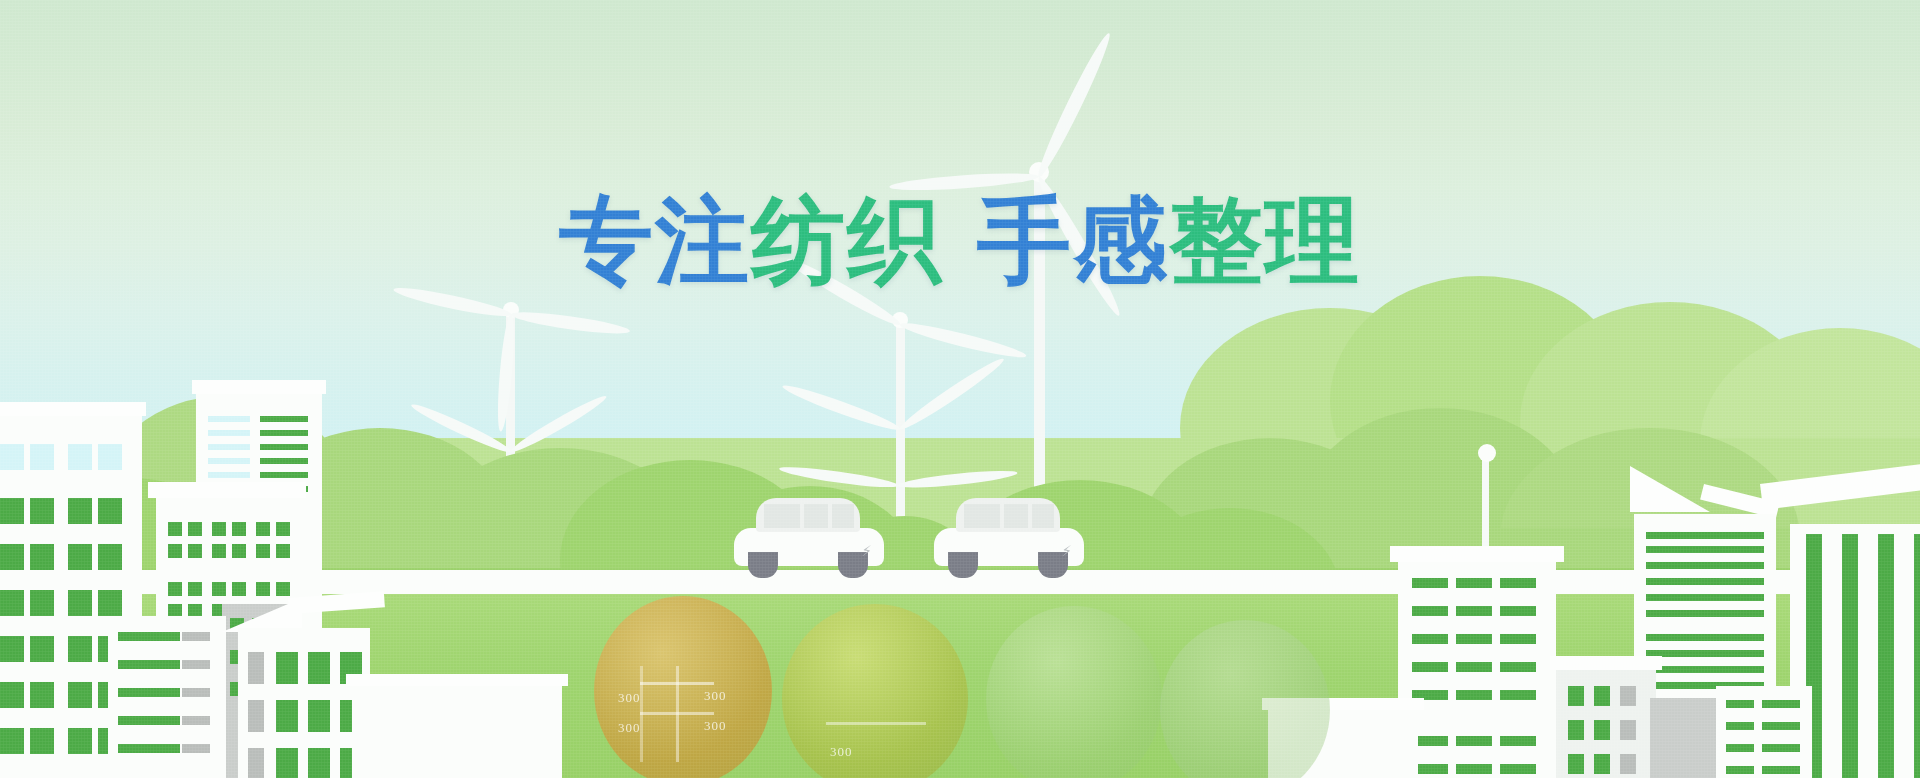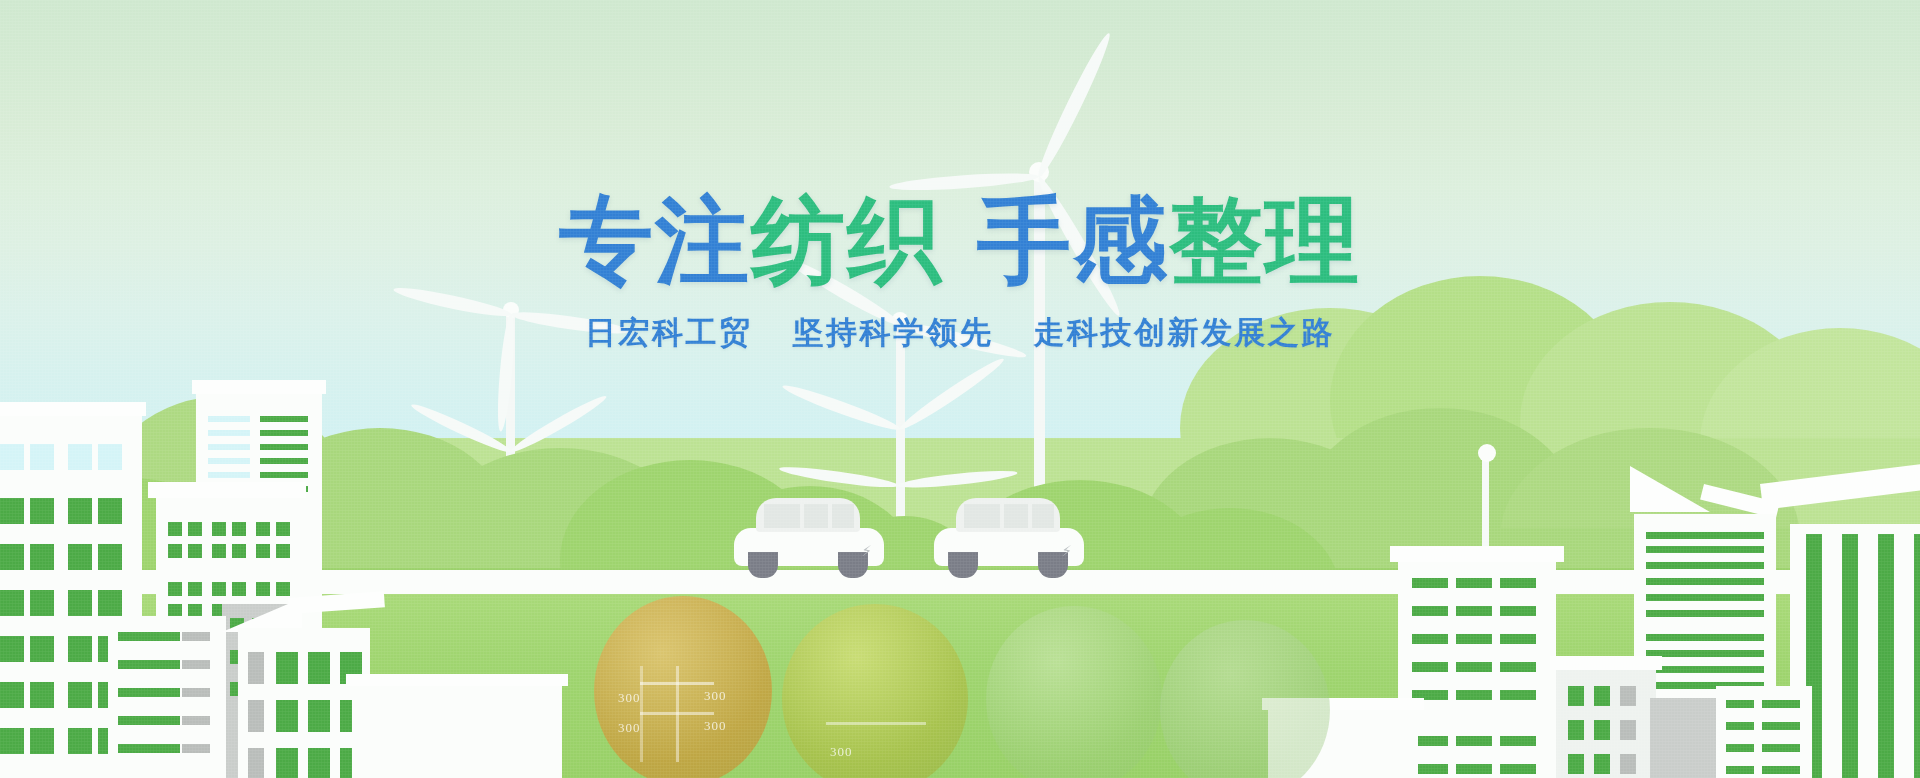--- a/index.html
+++ b/index.html
@@ -501,22 +501,17 @@
   </div>
 
   <div class="layer" id="l-text">
 
     <div id="headline-wrap">
       <div id="headline">
         <span class="seg" style="color:#3380d4">专注</span><span class="seg" style="color:#2dbd7e">纺织</span><span class="gap"></span><span class="seg" style="color:#3380d4">手感</span><span class="seg" style="color:#2dbd7e">整理</span>
       </div>
     </div>
 
-    <div id="subtitle-wrap">
-      <div id="subtitle" style="color:#3380d4">
-        <span>日宏科工贸</span><span class="gap"></span><span>坚持科学领先</span><span class="gap"></span><span>走科技创新发展之路</span>
-      </div>
-    </div>
 
   </div>
 
   <div id="texture"></div>
 </div>
 
 </body></html>

